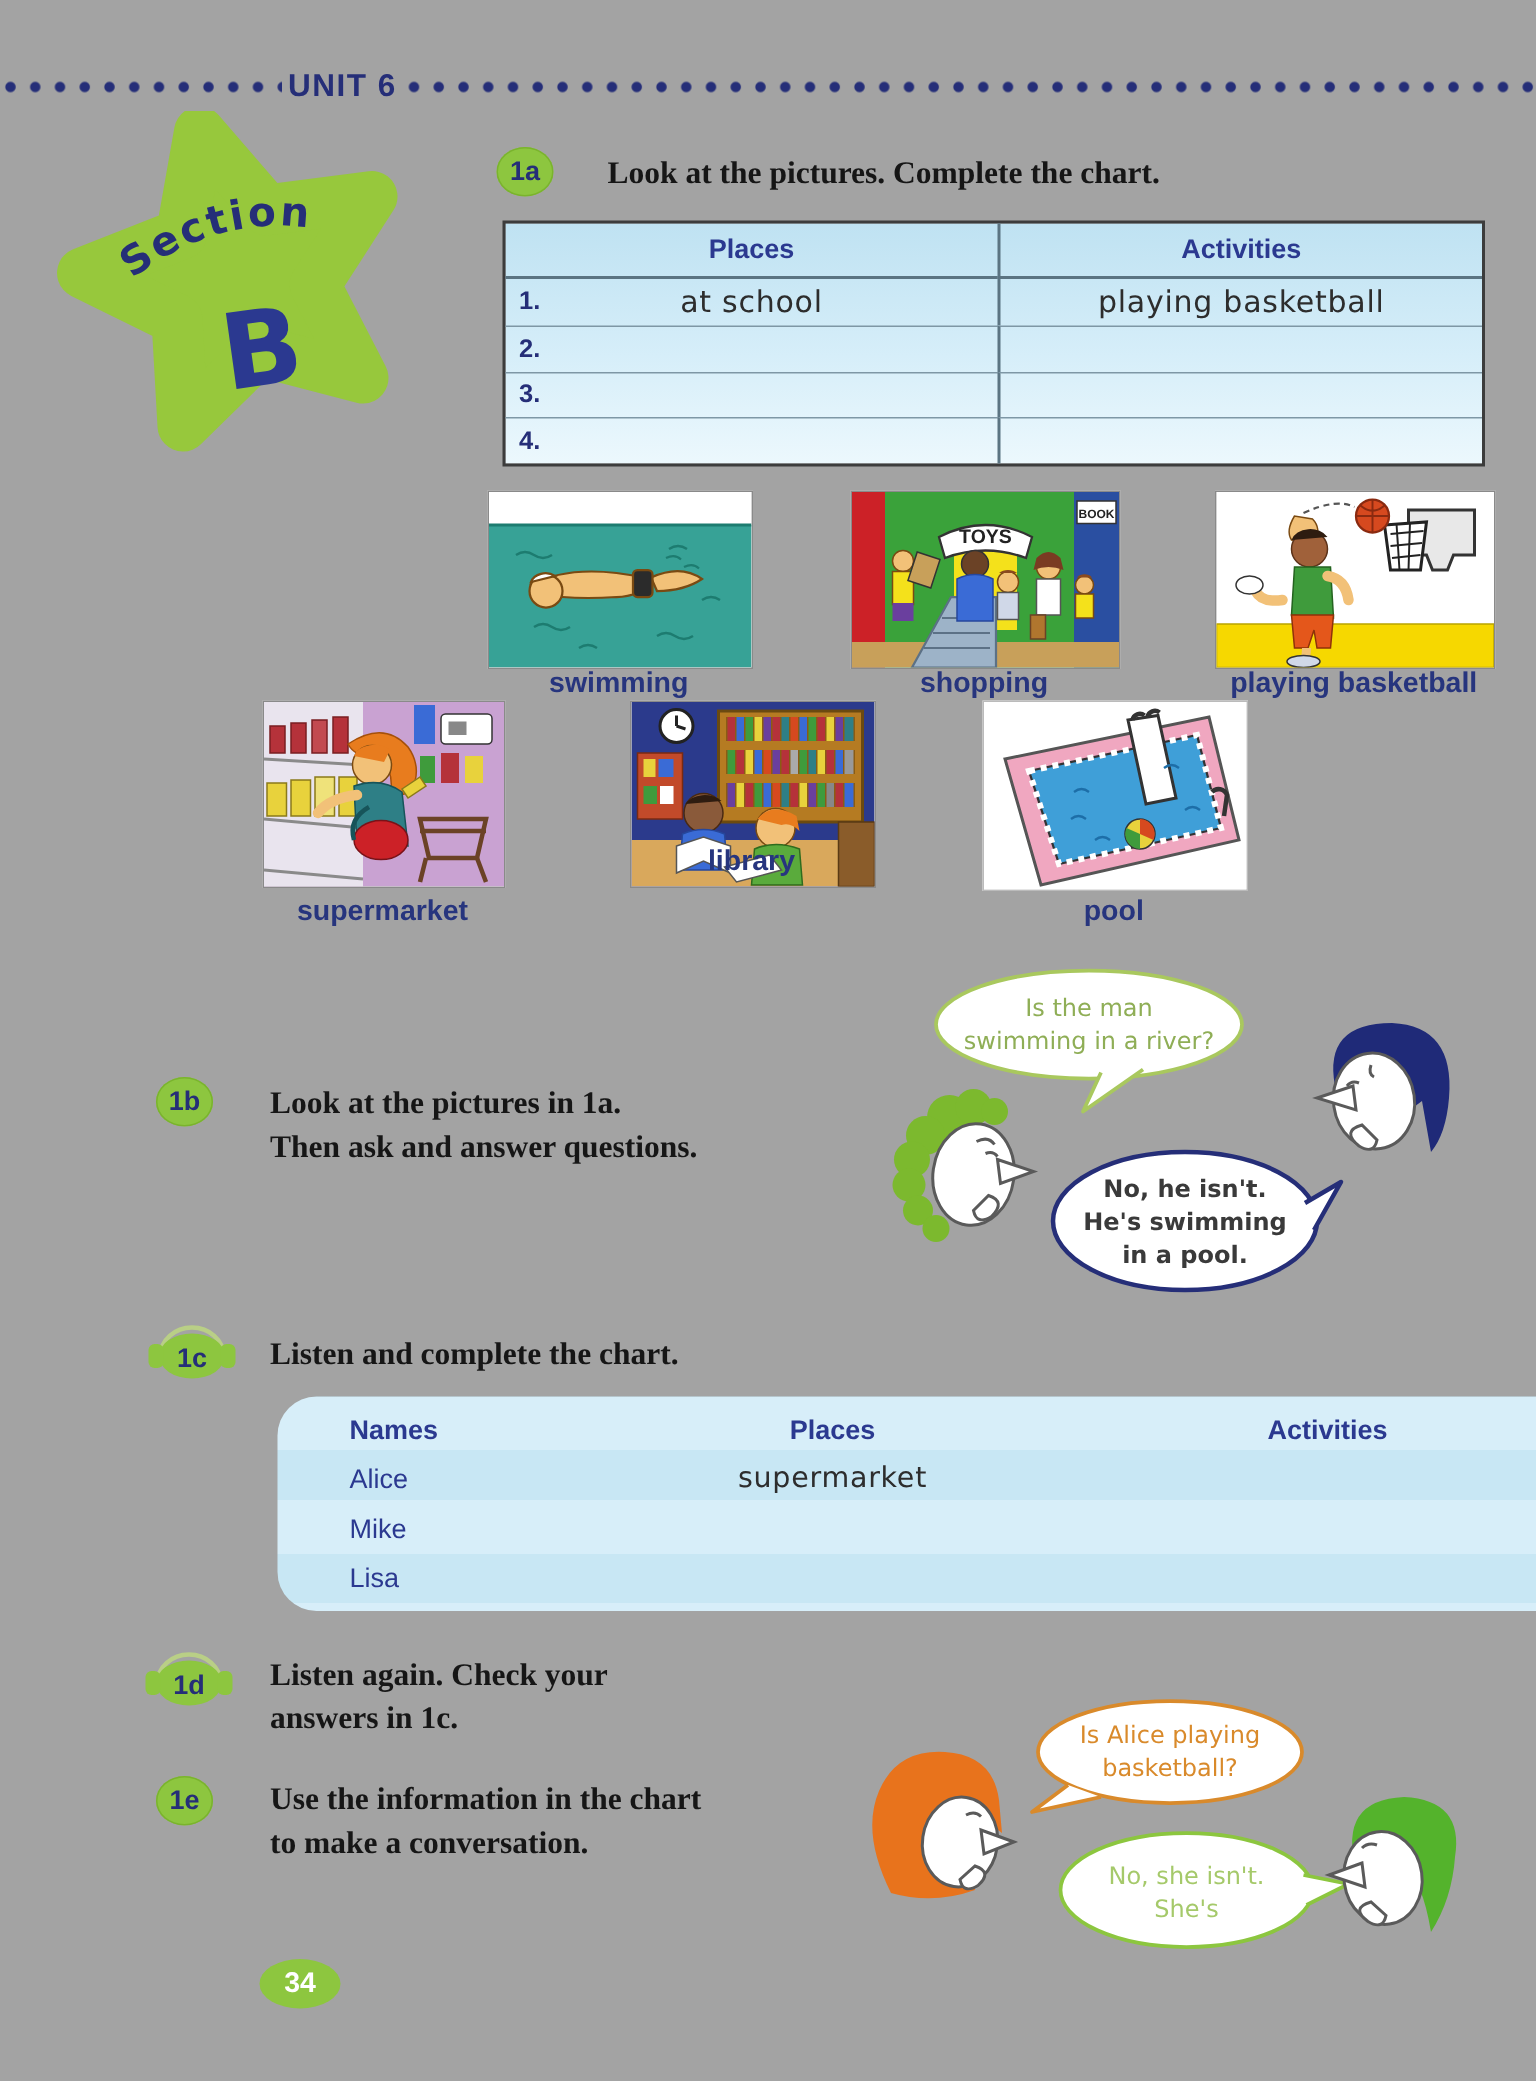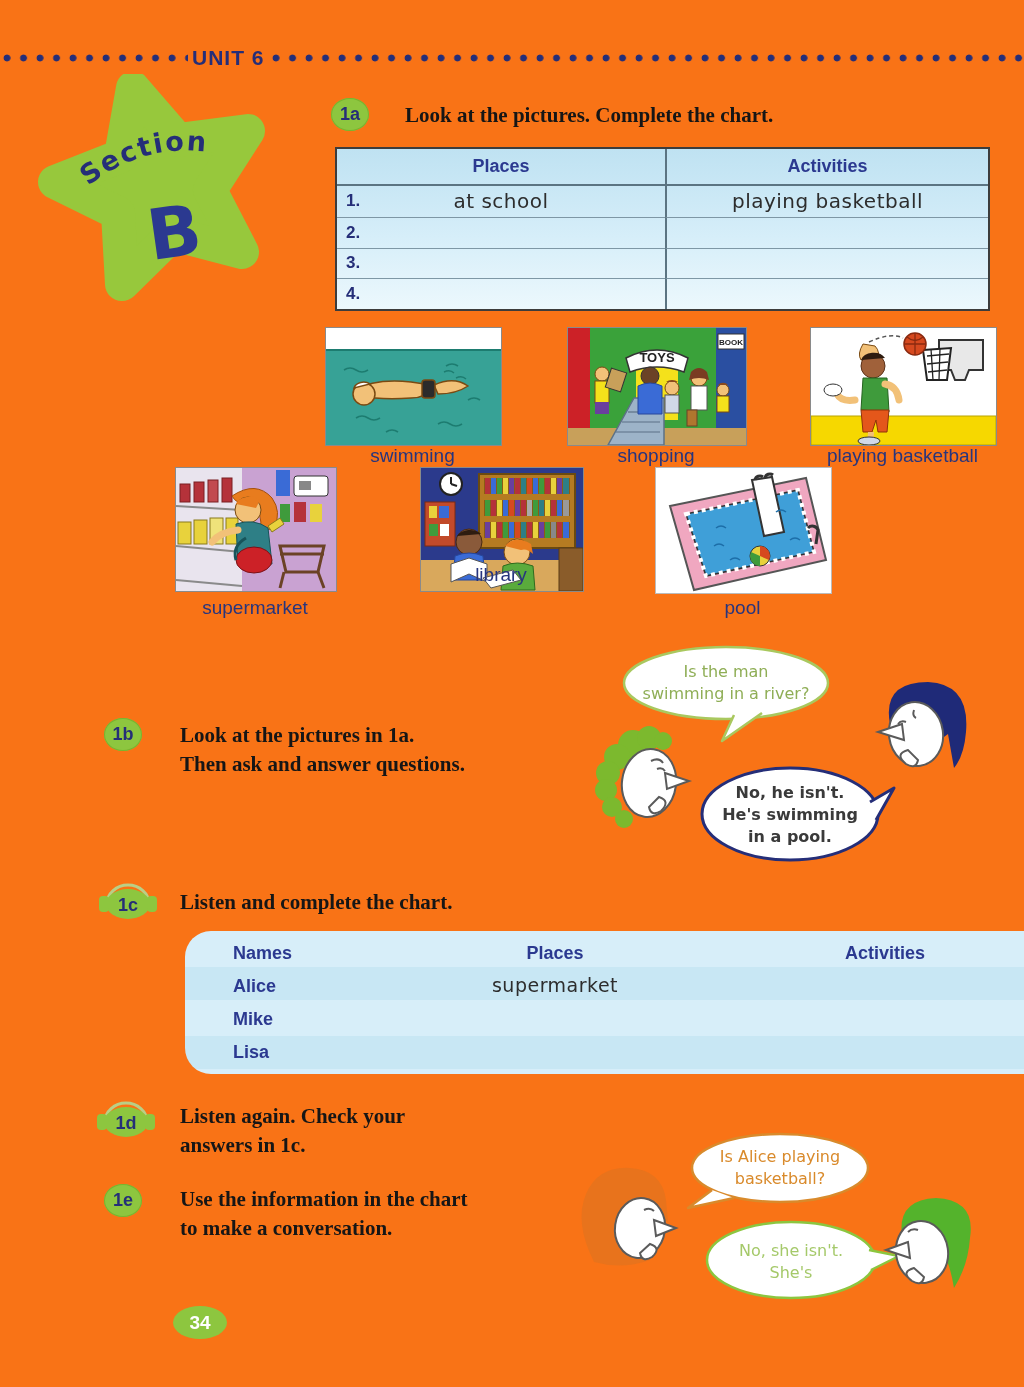--- a/index.html
+++ b/index.html
@@ -1,17 +1,17 @@
 <!DOCTYPE html>
 <html><head>
 <meta charset="utf-8">
 <style>
   * { margin:0; padding:0; box-sizing:border-box; }
   body { font-family:"Liberation Sans", sans-serif; background:#ffffff; }
-  .page { position:relative; width:1024px; height:1387px; background:#f97316; overflow:hidden; }
+  .page { position:relative; width:1024px; height:1387px; background:#a3a3a3; overflow:hidden; }
 
   
   .toprule { position:absolute; left:0; top:50px; width:1024px; height:16px; display:flex; align-items:center; }
   .dots { height:10px; background-image:radial-gradient(circle at 7px 5px, #252e78 3.1px, transparent 3.8px); background-size:16.5px 10px; background-repeat:repeat-x; }
   .dots.left { width:188px; }
   .dots.right { flex:1; }
   .unit-label { font-size:21px; font-weight:bold; color:#252e78; letter-spacing:1px; padding:0 4px; }
 
   
   .star-wrap { position:absolute; left:30px; top:74px; }
@@ -30,27 +30,27 @@
   .t1a .hcell { display:flex; align-items:center; justify-content:center; font-weight:bold; font-size:18px; color:#2b3990; border-bottom:2px solid #5b7482; }
   .t1a .cell { position:relative; display:flex; align-items:center; justify-content:center; border-top:1px solid #7e97a5; }
   .t1a .row1 { border-top:none; }
   .t1a .colr { border-left:2px solid #5b7482; }
   .t1a .rownum { position:absolute; left:9px; top:50%; transform:translateY(-50%); font-weight:bold; font-size:17px; color:#252e78; }
   .hand { font-family:"DejaVu Sans", sans-serif; font-size:20px; color:#2d2d2d; letter-spacing:0.5px; }
 
   
   .pic { position:absolute; border:1px solid #8a8a8a; background:#fff; }
   .pic svg { display:block; }
-  .pic-label { position:absolute; font-weight:normal; font-size:19px; color:#27357e; text-align:center; }
+  .pic-label { position:absolute; font-weight:bold; font-size:19px; color:#27357e; text-align:center; }
 
   
   .t1c { position:absolute; left:185px; top:931px; width:874px; height:143px; border-radius:26px;
          background:repeating-linear-gradient(180deg,#d7eef9 0px,#d7eef9 36px,#c8e7f4 36px,#c8e7f4 69px); }
   .t1c .hdr { position:absolute; top:12px; font-weight:bold; font-size:18px; color:#2b3990; }
-  .t1c .name { position:absolute; left:48px; font-weight:bold; font-size:18px; color:#2b3990; }
+  .t1c .name { position:absolute; left:48px; font-weight:normal; font-size:18px; color:#2b3990; }
 
   .pagenum { position:absolute; left:173px; top:1306px; width:54px; height:33px; background:#8dc63f; border-radius:50%; display:flex; align-items:center; justify-content:center; color:#ffffff; font-weight:bold; font-size:19px; }
 
   .abs { position:absolute; }
 </style>
 </head>
 <body>
 
 <div class="page">
 

